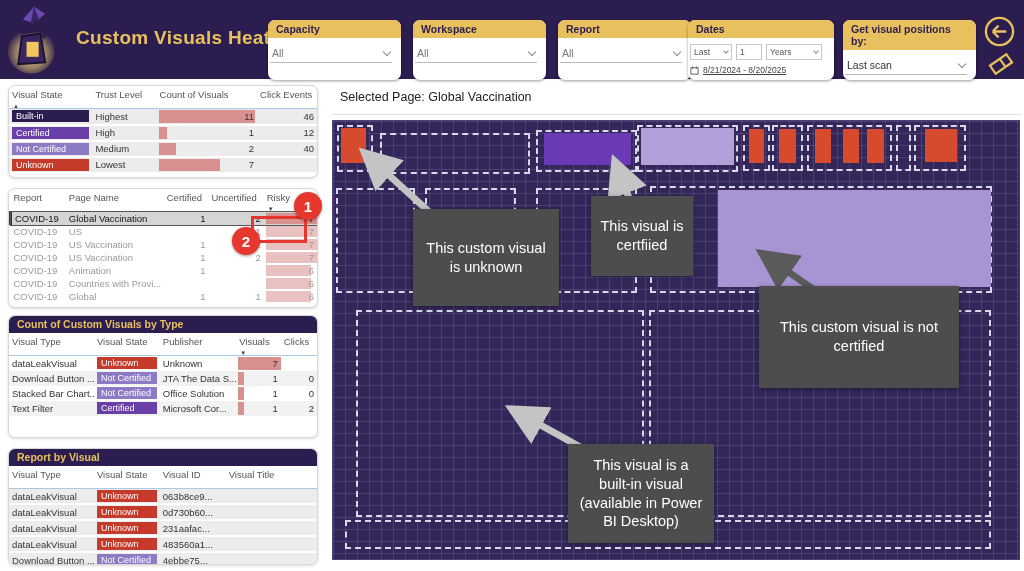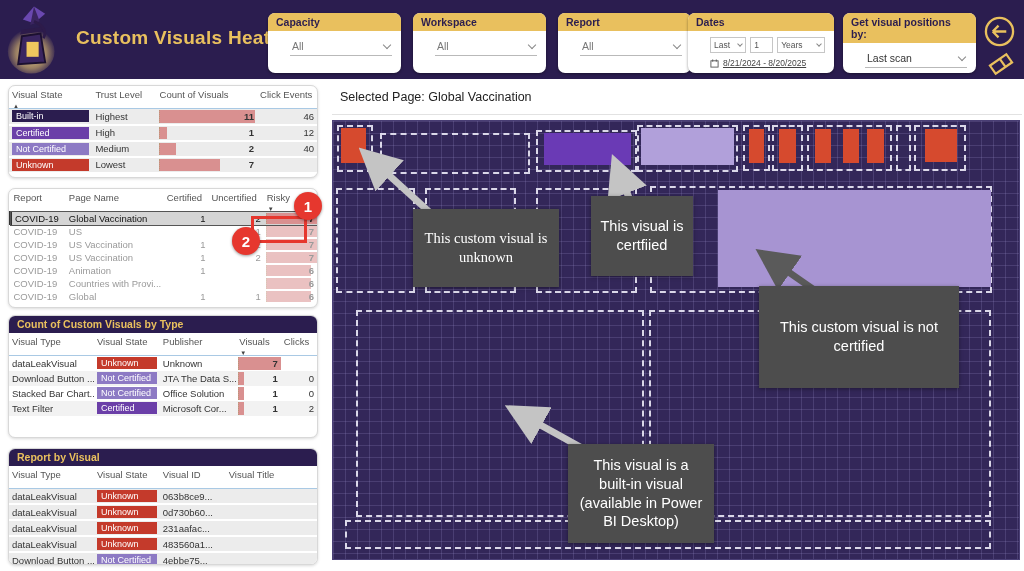--- a/index.html
+++ b/index.html
@@ -6,25 +6,25 @@
   html,body { width:1024px; height:571px; overflow:hidden; background:#fff;
               font-family:"Liberation Sans", sans-serif; }
   #page { position:relative; width:1024px; height:571px; }
 
   
   .topbar { position:absolute; left:0; top:0; width:1024px; height:79px;
             background:var(--topbar-bg,#2b1d4f); }
   .logo { position:absolute; left:6px; top:4px; width:56px; height:72px; }
   .app-title { position:absolute; left:76px; top:27px; color:var(--accent-gold,#e9c05e);
                font-size:19px; font-weight:700; letter-spacing:.3px; }
-  .fcard { position:absolute; top:13px; background:#fff; border-radius:7px; height:60px;
+  .fcard { position:absolute; top:20px; background:#fff; border-radius:7px; height:60px;
            box-shadow:0 1px 3px rgba(0,0,0,.4); }
   .fcard .fhead { background:var(--accent-gold,#e9c05e); color:#2b1d4f; font-size:10.5px;
                   font-weight:700; padding:3px 8px; border-radius:7px 7px 0 0; }
-  .fcard .fbody { padding:7px 9px 0 22px; }
+  .fcard .fbody { padding:7px 9px 0 2px; }
   .fvalue { display:flex; justify-content:space-between; align-items:center;
             border-bottom:1px solid #b9b9b9; padding:2px 2px 3px 2px;
             font-size:10.5px; color:#777; }
   .chev { width:6px; height:6px; border-right:1.5px solid #888; border-bottom:1.5px solid #888;
           transform:rotate(45deg); display:inline-block; margin-top:-3px; }
   .mini-row { display:flex; gap:4px; }
   .mini { border:1px solid #c6c6c6; font-size:8.5px; color:#555; padding:2px 3px;
           display:flex; align-items:center; justify-content:space-between; background:#fff; }
   .mini .chev{ width:4px;height:4px; }
   .drange { display:flex; align-items:center; gap:4px; font-size:8.5px; color:#444; margin-top:5px;text-decoration:underline; }
@@ -43,21 +43,21 @@
   .sort { font-size:6px; color:#444; position:absolute; bottom:-1px; left:4px; line-height:1; }
   .badge { display:block; color:#fff; font-size:9px; padding:1px 4px; width:100%;
            white-space:nowrap; overflow:hidden; }
   .badge.builtin   { background:var(--badge-builtin,#2b1d4f); }
   .badge.certified { background:var(--badge-certified,#6b3fa8); }
   .badge.notcert   { background:var(--badge-not-certified,#8d7ac4); }
   .badge.unknown   { background:var(--badge-unknown,#c43a2b); }
   .bar-cell { position:relative; }
   .bar { position:absolute; left:2px; top:1px; bottom:1px; background:var(--bar-salmon,#d99090);
          border-left:1px dotted #b97; }
-  .bar-num { position:relative; display:block; text-align:right;font-weight:bold; }
+  .bar-num { position:relative; display:block; text-align:right; }
   #card1 tbody tr { background:#ececec; border-bottom:2px solid #fff; height:16px; }
   #card2 tbody tr { height:13px; }
   #card2 tbody tr.dim td { color:#9a9a9a; }
   #card2 tbody tr.dim .bar { opacity:.55; }
   #card2 tbody tr.selected { background:#d5d5d5; outline:1px solid #555; }
   #card2 tbody tr.selected td { color:#111; }
   #card2 tbody tr.selected td:first-child { border-left:3px solid #333; }
   #card3 tbody tr { height:15px; }
   #card3 tbody tr:nth-child(even) { background:#f2f2f2; }
   #card4 tbody tr { height:14px; background:#ececec; border-bottom:2px solid #fff; }
@@ -537,18 +537,18 @@
         <marker id="ah-dark" markerWidth="6" markerHeight="6" refX="4" refY="3" orient="auto">
           <path d="M0,0 L6,3 L0,6 Z" fill="#5a5a5a"></path>
         </marker>
       </defs>
       <line x1="115" y1="108" x2="36" y2="36" stroke="#c4c4c4" stroke-width="7" marker-end="url(#ah-light)"></line>
       <line x1="305" y1="100" x2="284" y2="46" stroke="#c4c4c4" stroke-width="7" marker-end="url(#ah-light)"></line>
       <line x1="500" y1="182" x2="434" y2="136" stroke="#5a5a5a" stroke-width="7" marker-end="url(#ah-dark)"></line>
       <line x1="258" y1="332" x2="184" y2="291" stroke="#c4c4c4" stroke-width="7" marker-end="url(#ah-light)"></line>
     </svg>
 
-    <div class="callout" style="left:80px;top:88px;width:146px;height:78px;font-family:Liberation Serif, serif;">This custom visual is unknown</div>
+    <div class="callout" style="left:80px;top:88px;width:146px;height:97px;">This custom visual is unknown</div>
     <div class="callout" style="left:258px;top:75px;width:102px;height:80px;">This visual is certfiied</div>
     <div class="callout" style="left:426px;top:165px;width:200px;height:102px;">This custom visual is not certified</div>
     <div class="callout" style="left:235px;top:323px;width:146px;height:99px;">This visual is a built-in visual (available in Power BI Desktop)</div>
   </div>
 </div>
 
 </body></html>

